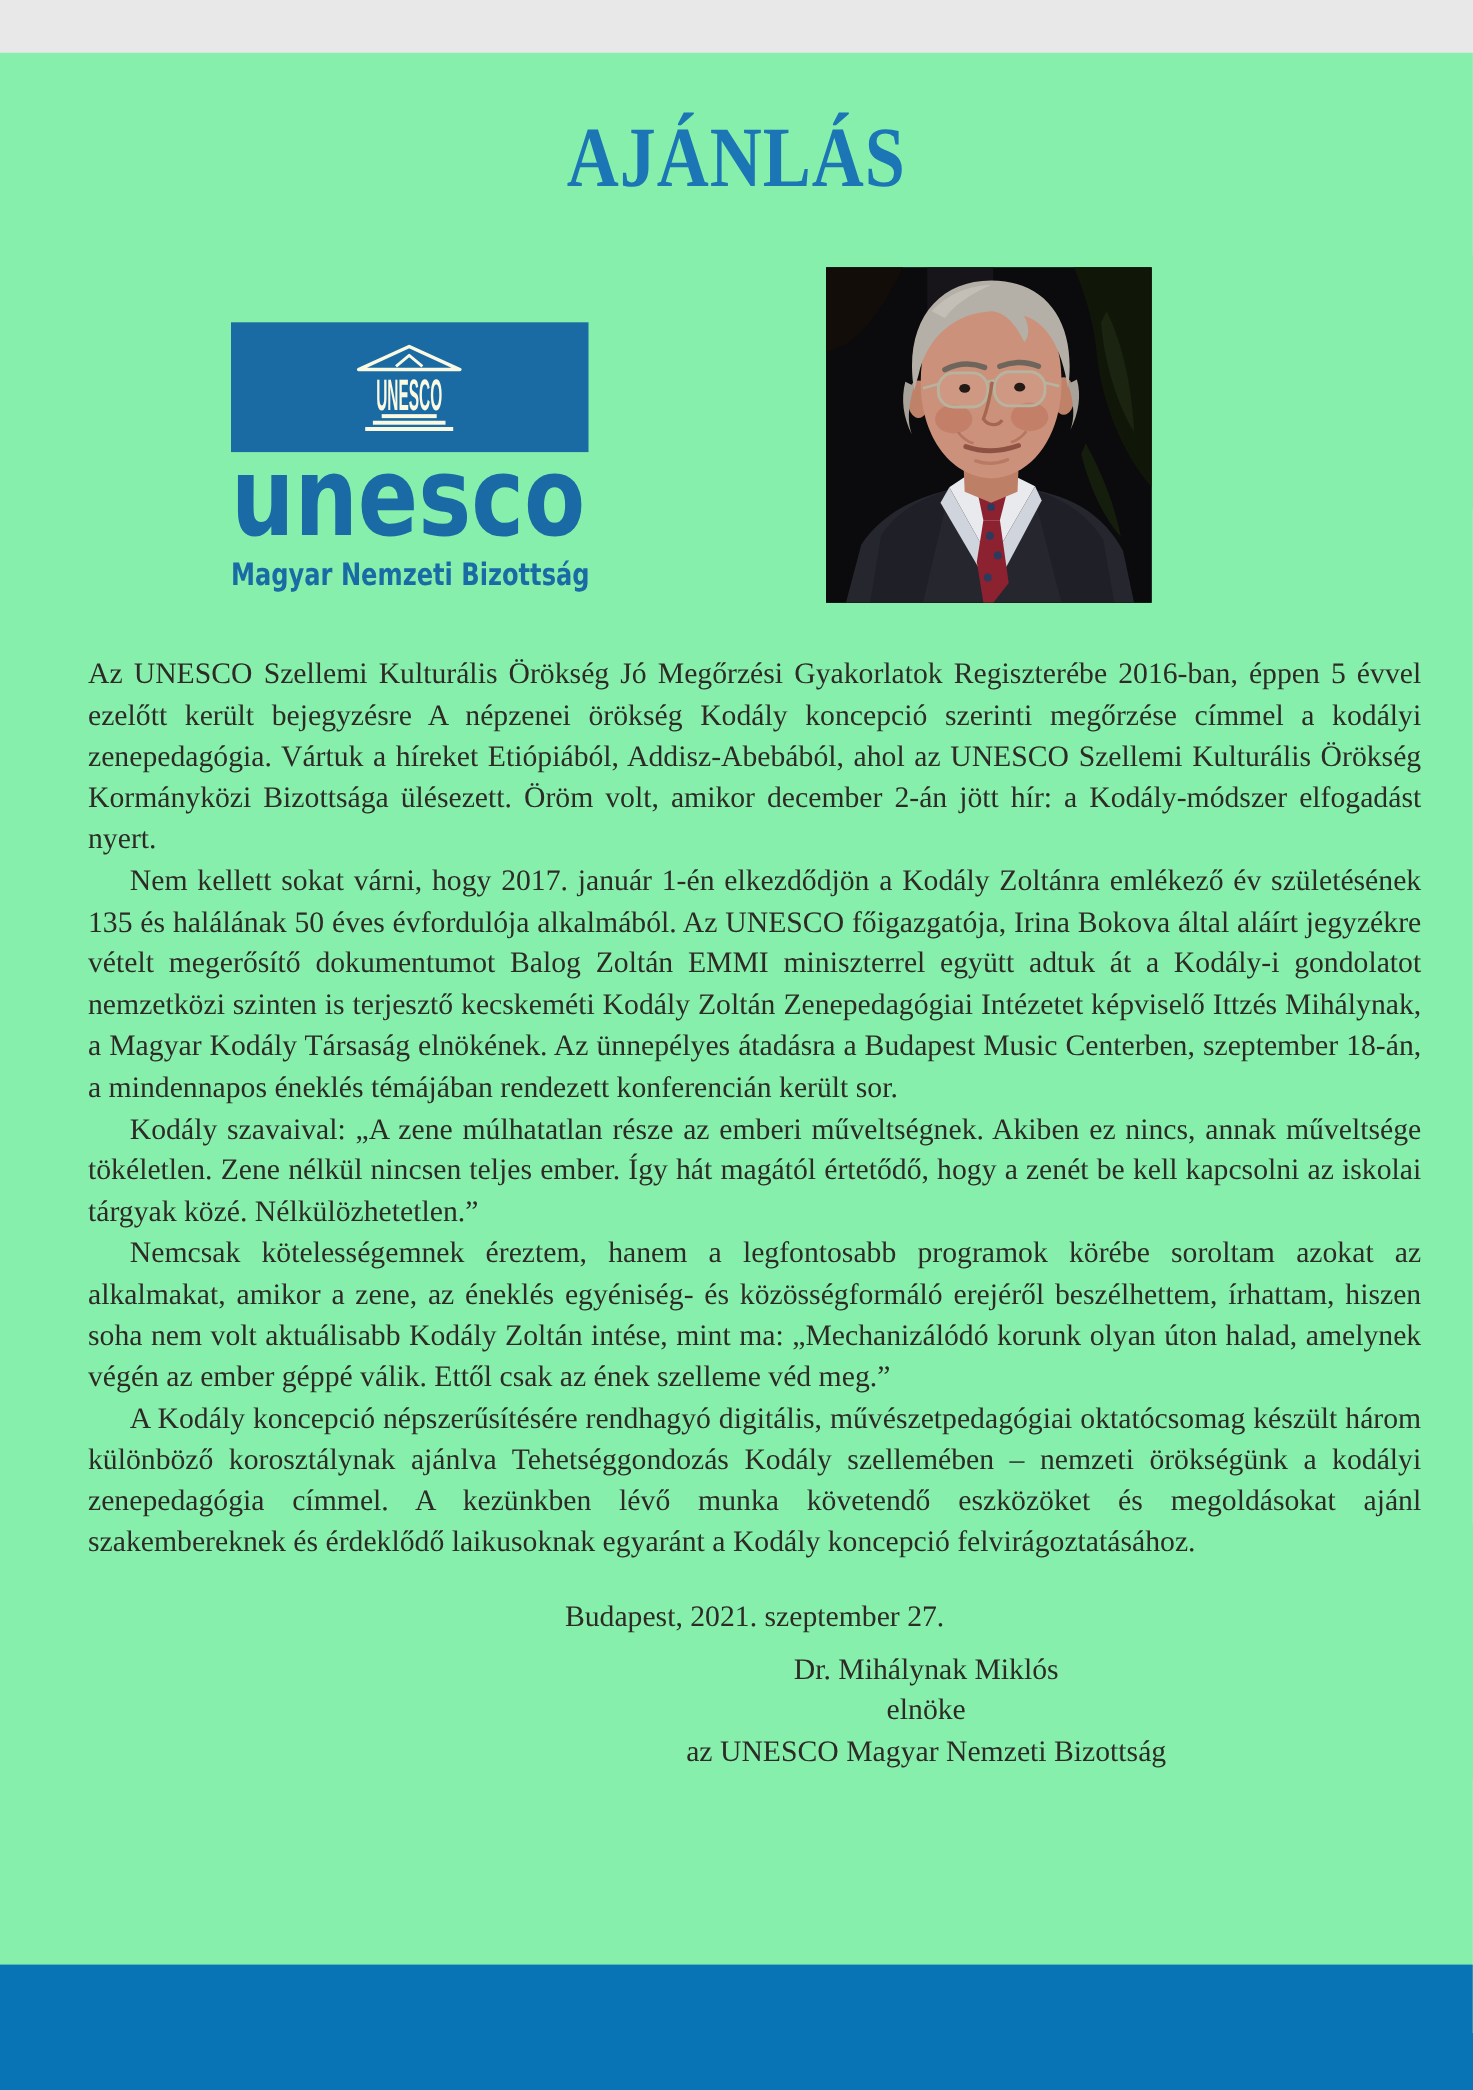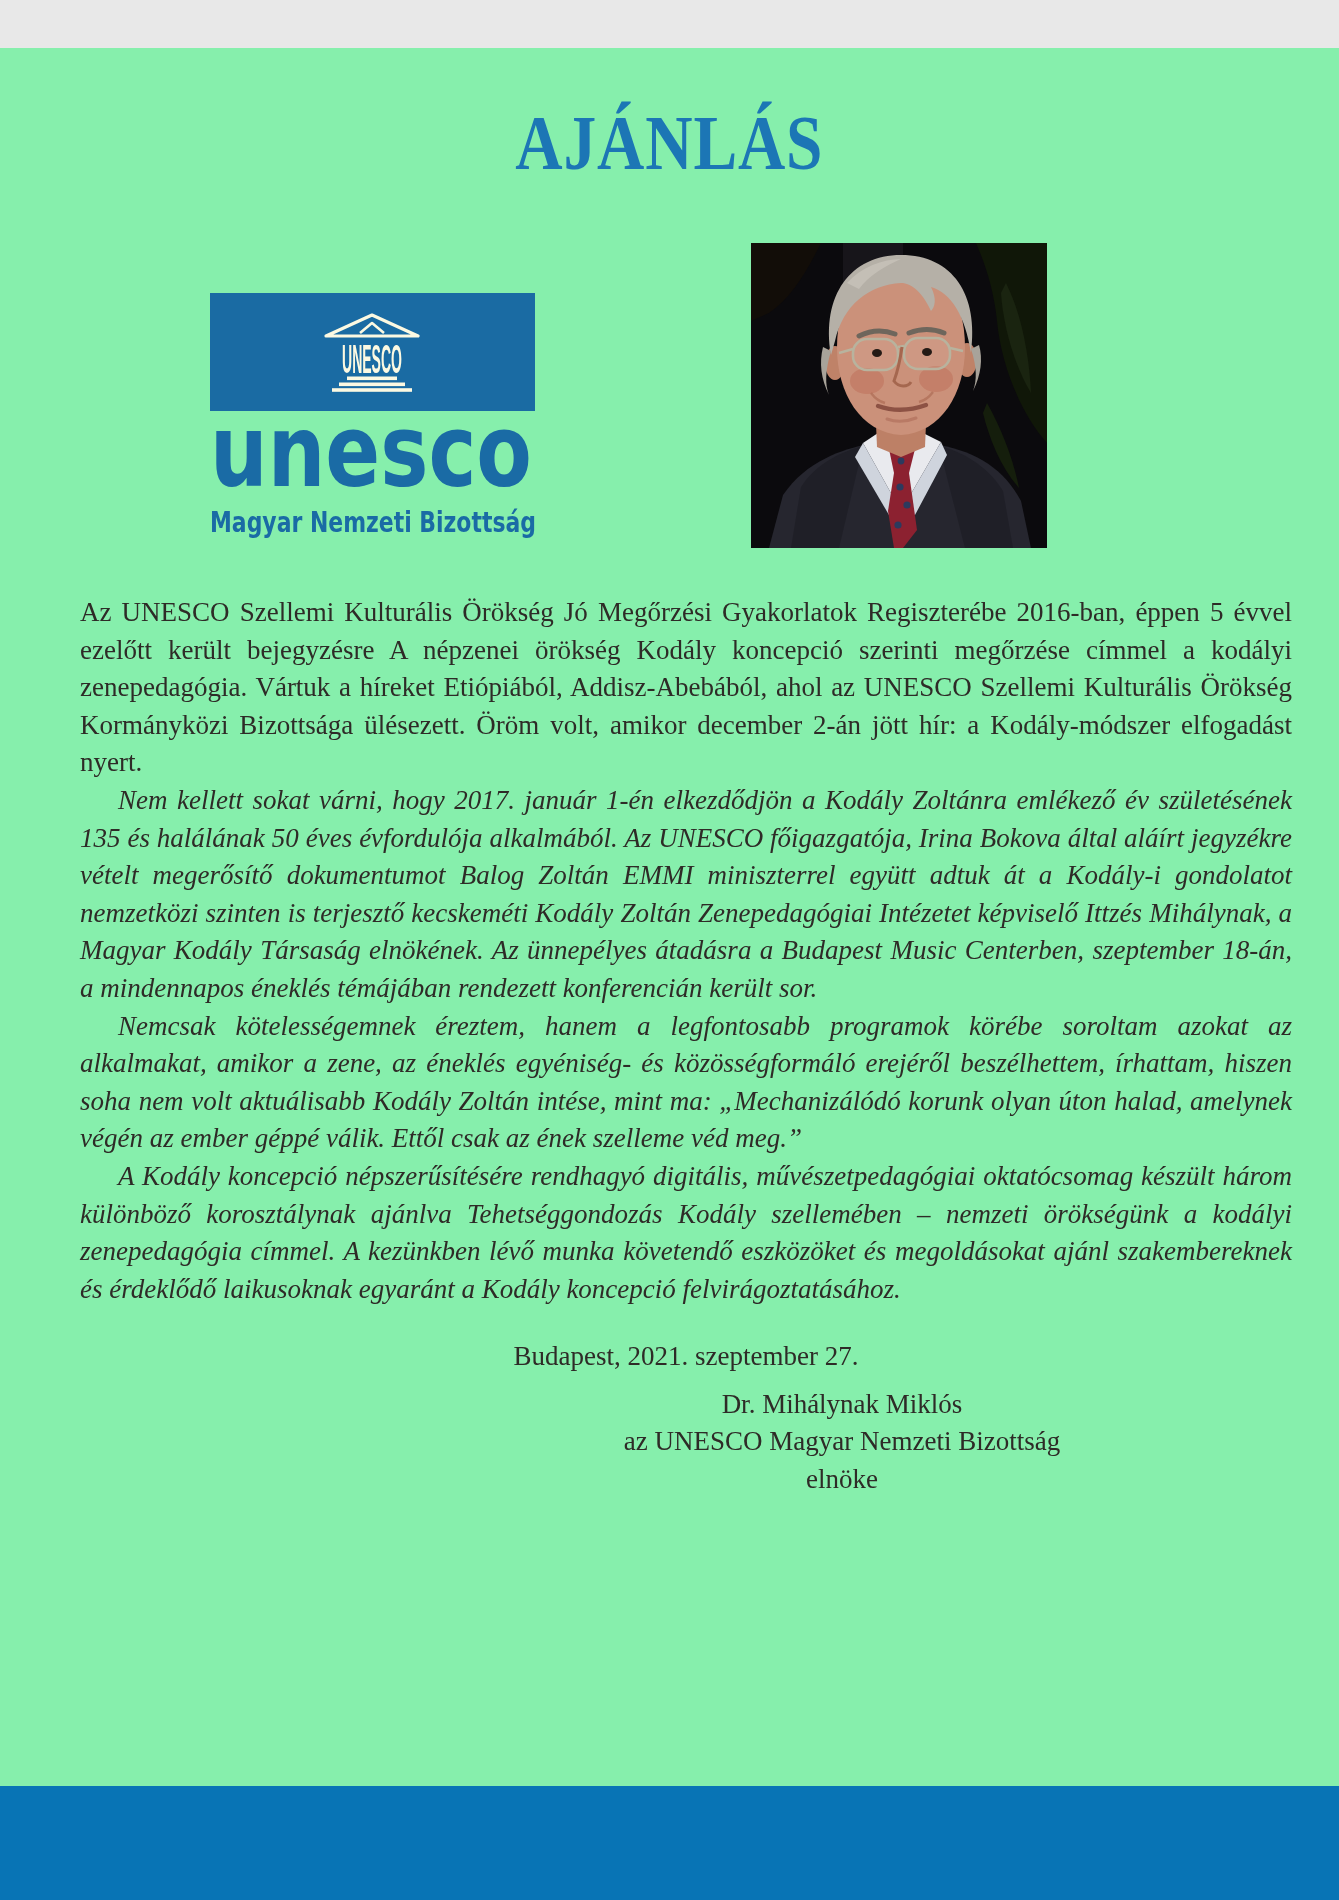--- a/index.html
+++ b/index.html
@@ -35,21 +35,21 @@
   .photo{
     position:absolute;left:751px;top:195px;width:296px;height:305px;
     background:#0b0a0d;
   }
   
   .body-text{
     position:absolute;left:80px;top:546px;width:1212px;
     font-size:27px;line-height:37.6px;text-align:justify;
   }
   .body-text p{margin:0;}
-  .body-text p.indent{text-indent:38px;font-style:italic;}
+  .body-text p.indent{text-indent:38px;}
   .date-line{margin-top:30px !important;text-align:center;}
   .signature{
     margin:10px 0 0 482px;width:560px;text-align:center;
     line-height:37.6px;
   }
   .signature div{white-space:nowrap;}
   
   .footer-bar{
     position:absolute;left:0;bottom:0;width:1339px;height:162px;
     background:#0874B5;
@@ -139,25 +139,26 @@
 
       <path d="M127,163 Q150,171 175,162" fill="none" stroke="#8d5244" stroke-width="4.4" stroke-linecap="round"></path>
       <path d="M136,176 Q150,181 165,175" fill="none" stroke="#b0715c" stroke-width="3" stroke-linecap="round" opacity=".7"></path>
       <path d="M120,150 Q126,158 134,160 M182,149 Q176,157 168,159" fill="none" stroke="#a9664e" stroke-width="2.4" opacity=".6"></path>
     </svg>
   </div>
 
   <div class="body-text">
     <p>Az UNESCO Szellemi Kulturális Örökség Jó Megőrzési Gyakorlatok Regiszterébe 2016-ban, éppen 5 évvel ezelőtt került bejegyzésre A népzenei örökség Kodály koncepció szerinti megőrzése címmel a kodályi zenepedagógia. Vártuk a híreket Etiópiából, Addisz-Abebából, ahol az UNESCO Szellemi Kulturális Örökség Kormányközi Bizottsága ülésezett. Öröm volt, amikor december 2-án jött hír: a Kodály-módszer elfogadást nyert.</p>
     <p class="indent">Nem kellett sokat várni, hogy 2017. január 1-én elkezdődjön a Kodály Zoltánra emlékező év születésének 135 és halálának 50 éves évfordulója alkalmából. Az UNESCO főigazgatója, Irina Bokova által aláírt jegyzékre vételt megerősítő dokumentumot Balog Zoltán EMMI miniszterrel együtt adtuk át a Kodály-i gondolatot nemzetközi szinten is terjesztő kecskeméti Kodály Zoltán Zenepedagógiai Intézetet képviselő Ittzés Mihálynak, a Magyar Kodály Társaság elnökének. Az ünnepélyes átadásra a Budapest Music Centerben, szeptember 18-án, a mindennapos éneklés témájában rendezett konferencián került sor.</p>
+    <p class="indent">Kodály szavaival: „A zene múlhatatlan része az emberi műveltségnek. Akiben ez nincs, annak műveltsége tökéletlen. Zene nélkül nincsen teljes ember. Így hát magától értetődő, hogy a zenét be kell kapcsolni az iskolai tárgyak közé. Nélkülözhetetlen.”</p>
     <p class="indent">Nemcsak kötelességemnek éreztem, hanem a legfontosabb programok körébe soroltam azokat az alkalmakat, amikor a zene, az éneklés egyéniség- és közösségformáló erejéről beszélhettem, írhattam, hiszen soha nem volt aktuálisabb Kodály Zoltán intése, mint ma: „Mechanizálódó korunk olyan úton halad, amelynek végén az ember géppé válik. Ettől csak az ének szelleme véd meg.”</p>
     <p class="indent">A Kodály koncepció népszerűsítésére rendhagyó digitális, művészetpedagógiai oktatócsomag készült három különböző korosztálynak ajánlva Tehetséggondozás Kodály szellemében – nemzeti örökségünk a kodályi zenepedagógia címmel. A kezünkben lévő munka követendő eszközöket és megoldásokat ajánl szakembereknek és érdeklődő laikusoknak egyaránt a Kodály koncepció felvirágoztatásához.</p>
     <p class="date-line">Budapest, 2021. szeptember 27.</p>
     <div class="signature">
       <div>Dr. Mihálynak Miklós</div>
+      <div>elnöke</div>
       <div>az UNESCO Magyar Nemzeti Bizottság</div>
-      <div>elnöke</div>
     </div>
   </div>
 
   <div class="footer-bar"></div>
 
 </div>
 
 </body></html>

